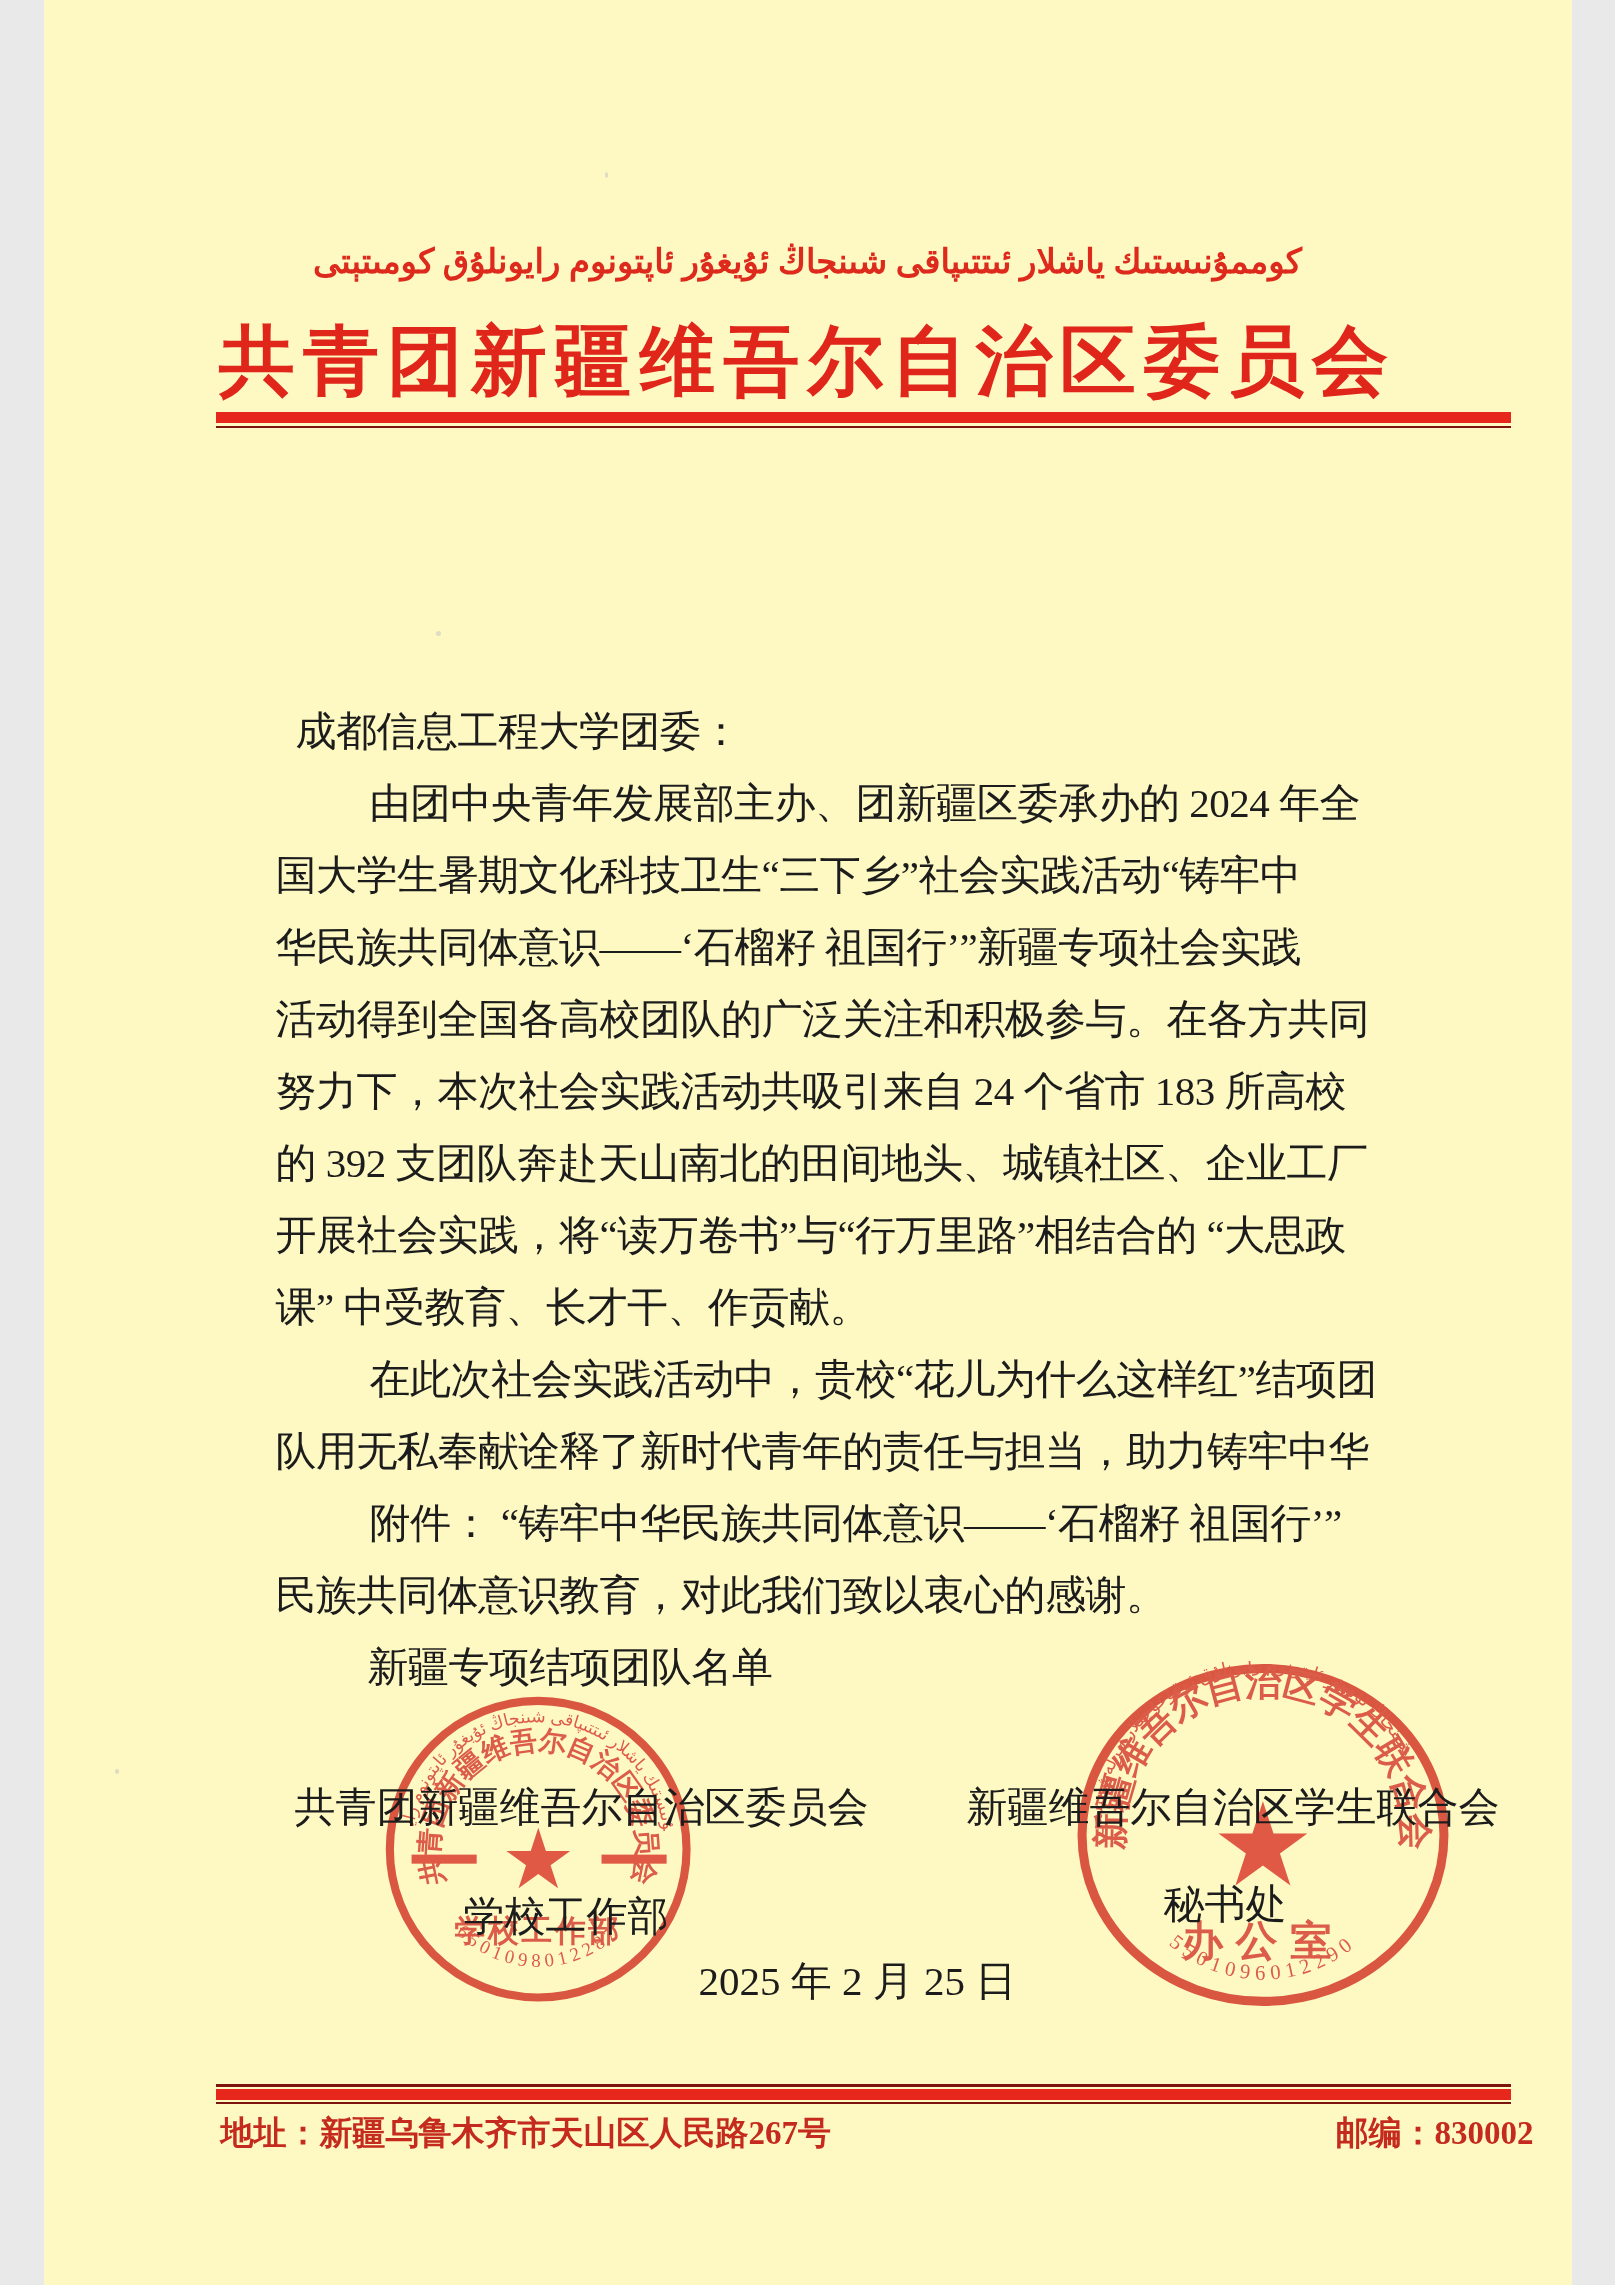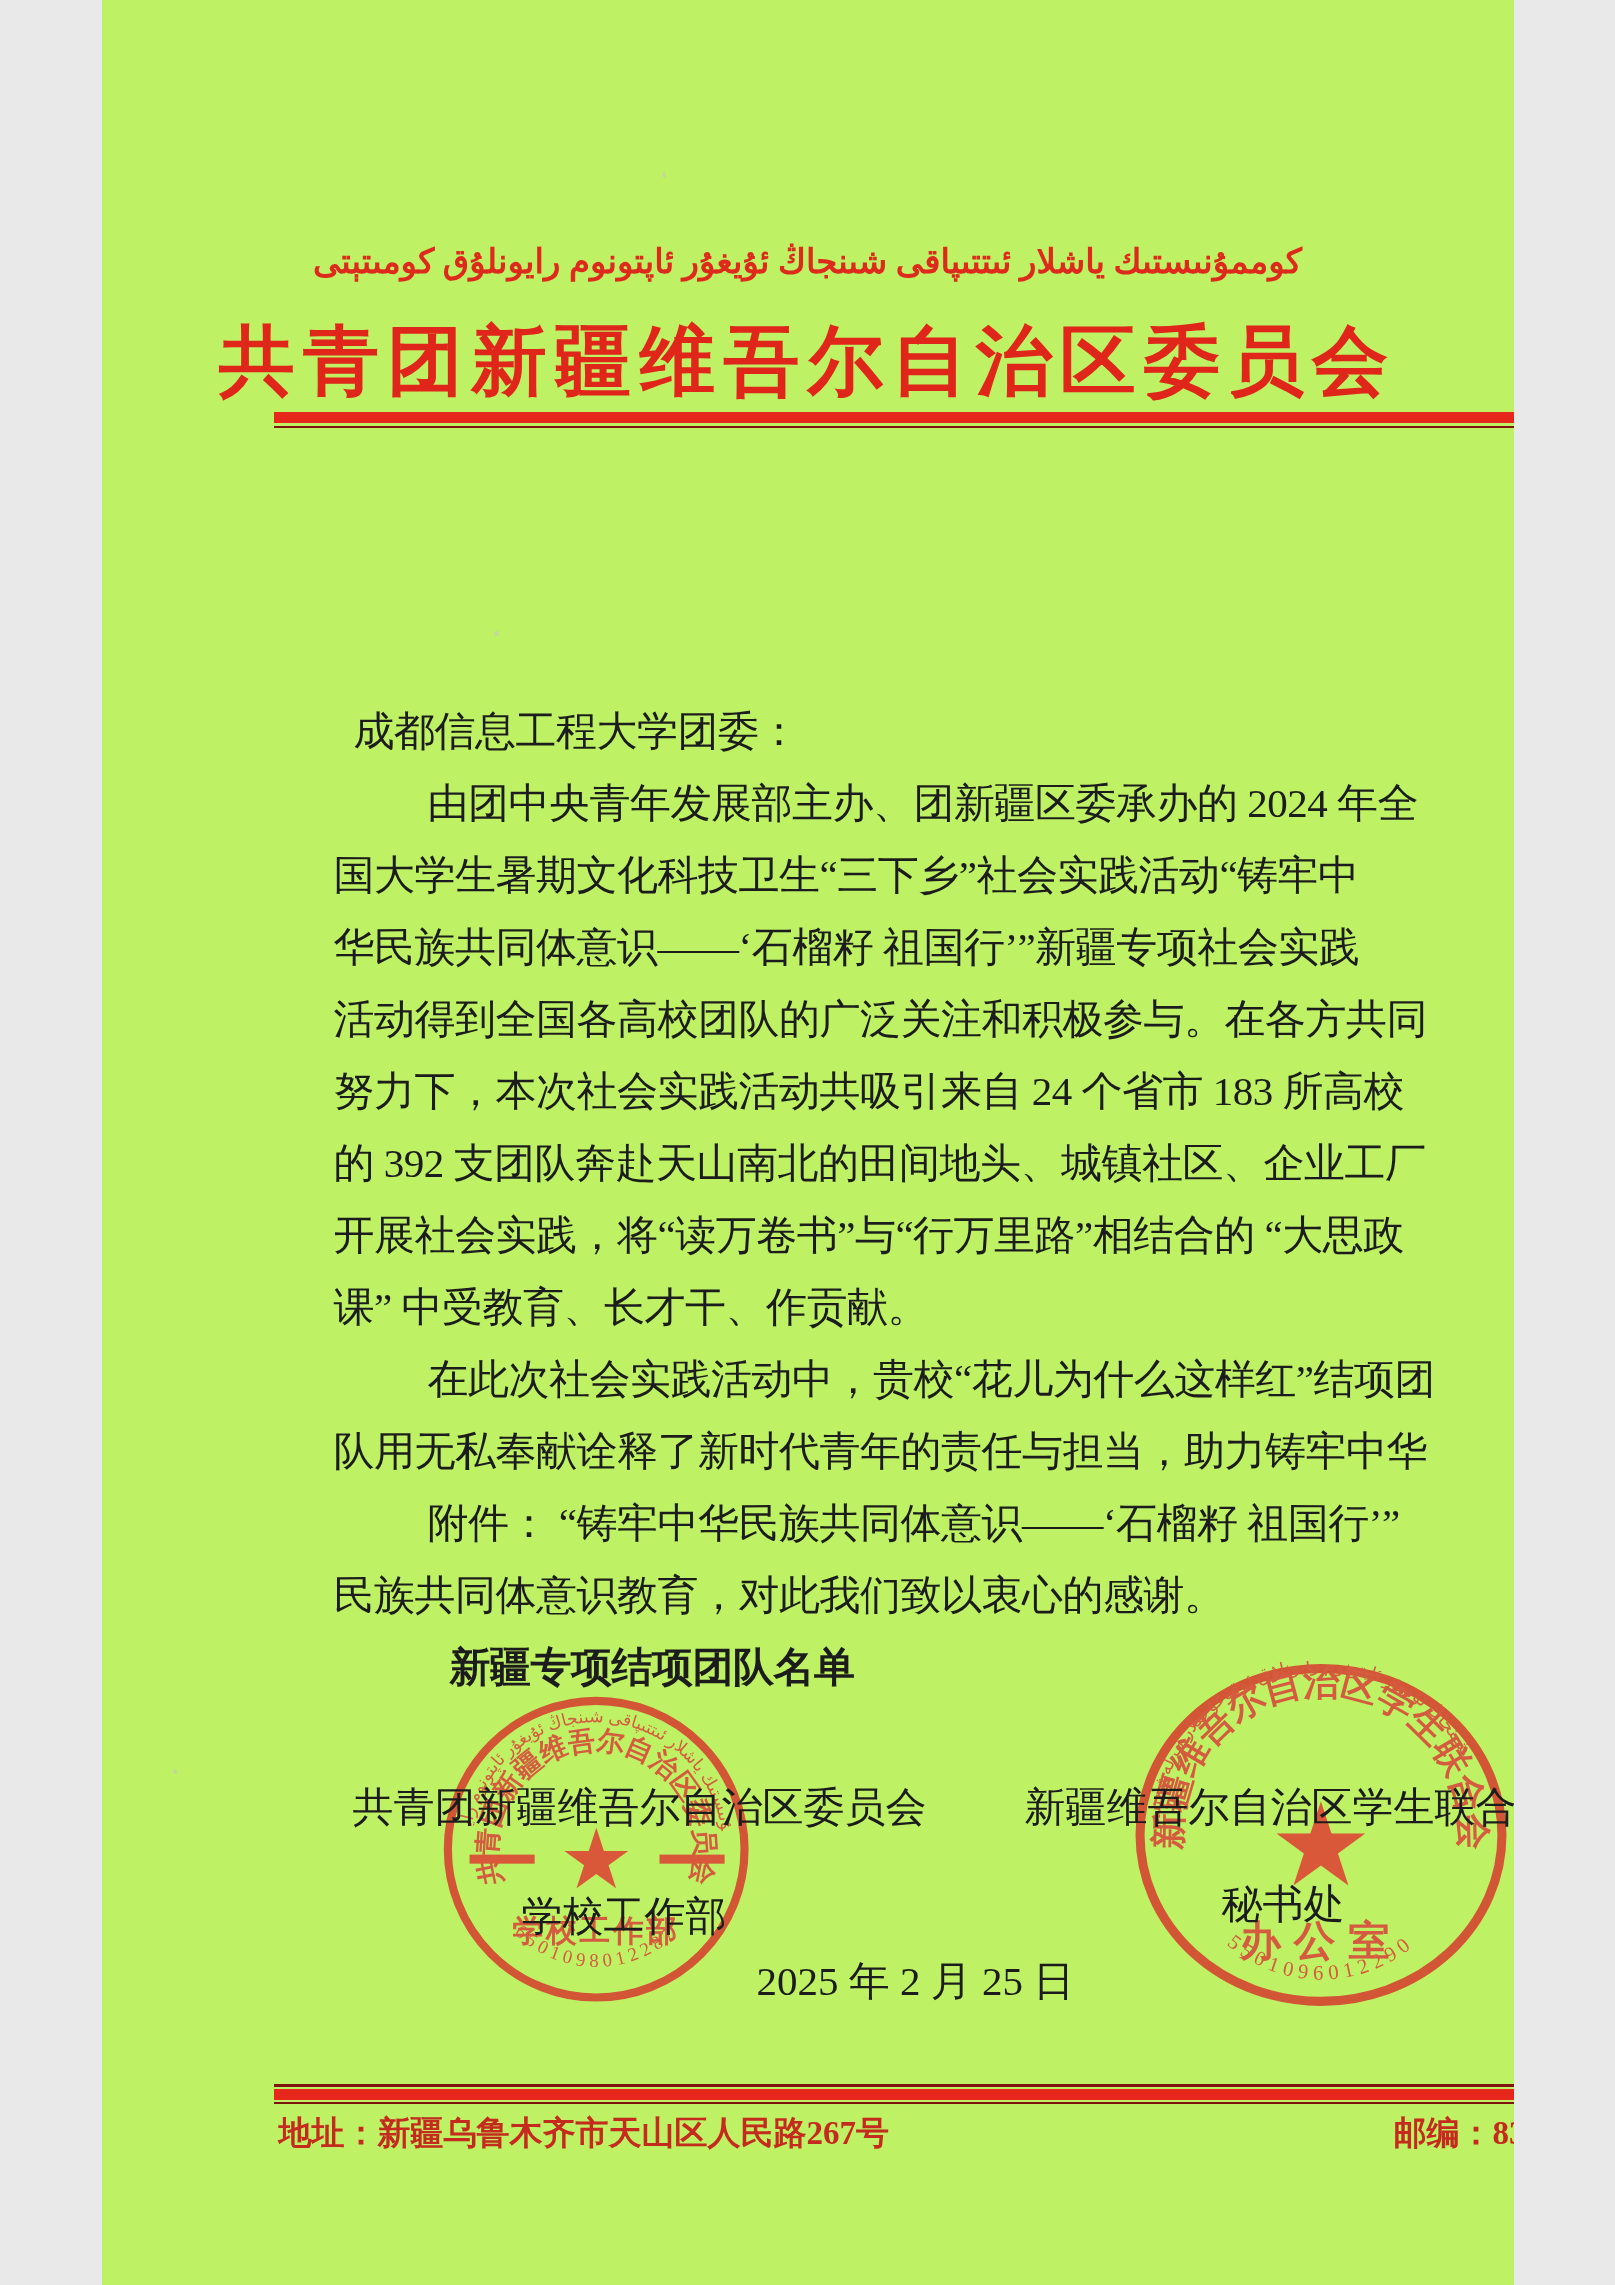--- a/index.html
+++ b/index.html
@@ -1,20 +1,20 @@
 <!DOCTYPE html>
 <html style="font-size:14.5px"><head>
 <meta charset="utf-8">
 <style>
   html,body{margin:0;padding:0;background:#e9e9e9;}
   .page{
     position:relative;
-    width:1412px;height:2285px;
+    width:1528px;height:2285px;
     margin:0 auto;
-    background:#bef264;
+    background:#fef9c3;
     overflow:hidden;
     font-family:"Liberation Serif","DejaVu Serif",serif;
     color:#1c1c1c;
   }
   
   .uy-line{
     position:absolute;left:0;top:241px;width:100%;
     text-align:center;direction:rtl;
     font-size:34px;font-weight:bold;color:#dd2a1c;
     letter-spacing:0.9px;white-space:nowrap;
@@ -37,21 +37,21 @@
     letter-spacing:11px;white-space:nowrap;
   }
   
   .body-text{
     position:absolute;left:232px;top:695px;width:1266px;
     font-size:41px;letter-spacing:-0.5px;
   }
   .bline{height:72px;line-height:72px;white-space:nowrap;}
   .bline.salut{margin-left:20px;}
   .bline.ind{margin-left:94px;}
-  .bline.ind-deep{margin-left:116px;font-weight:bold;}
+  .bline.ind-deep{margin-left:92px;}
   
   .sig{position:absolute;font-size:41px;white-space:nowrap;z-index:3;}
   .sig-left-org{left:251px;top:1780px;}
   .sig-right-org{left:923px;top:1780px;}
   .sig-left-dept{left:420px;top:1889px;}
   .sig-right-dept{left:1120px;top:1877px;}
   .sig-date{left:655px;top:1954px;}
   
   .seal{position:absolute;z-index:1;opacity:0.88;}
   .seal-left{left:335px;top:1688px;}

